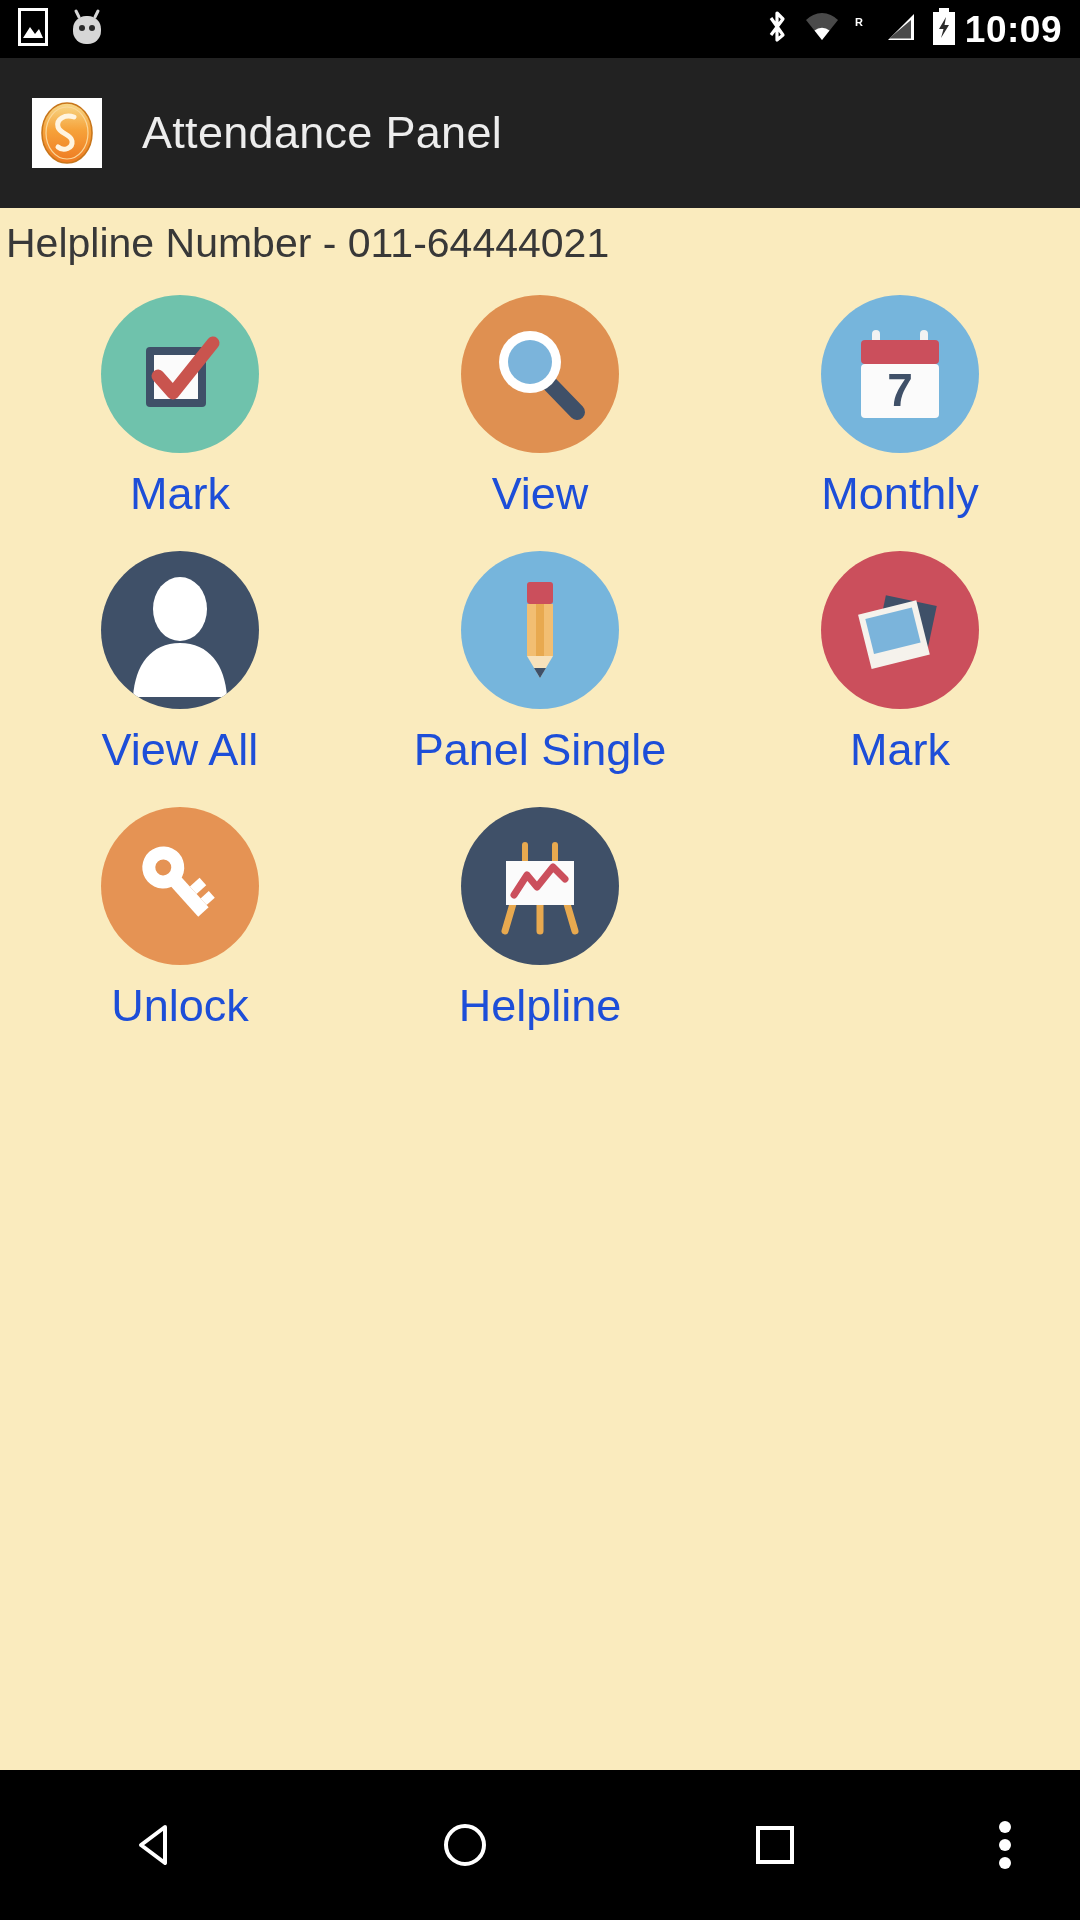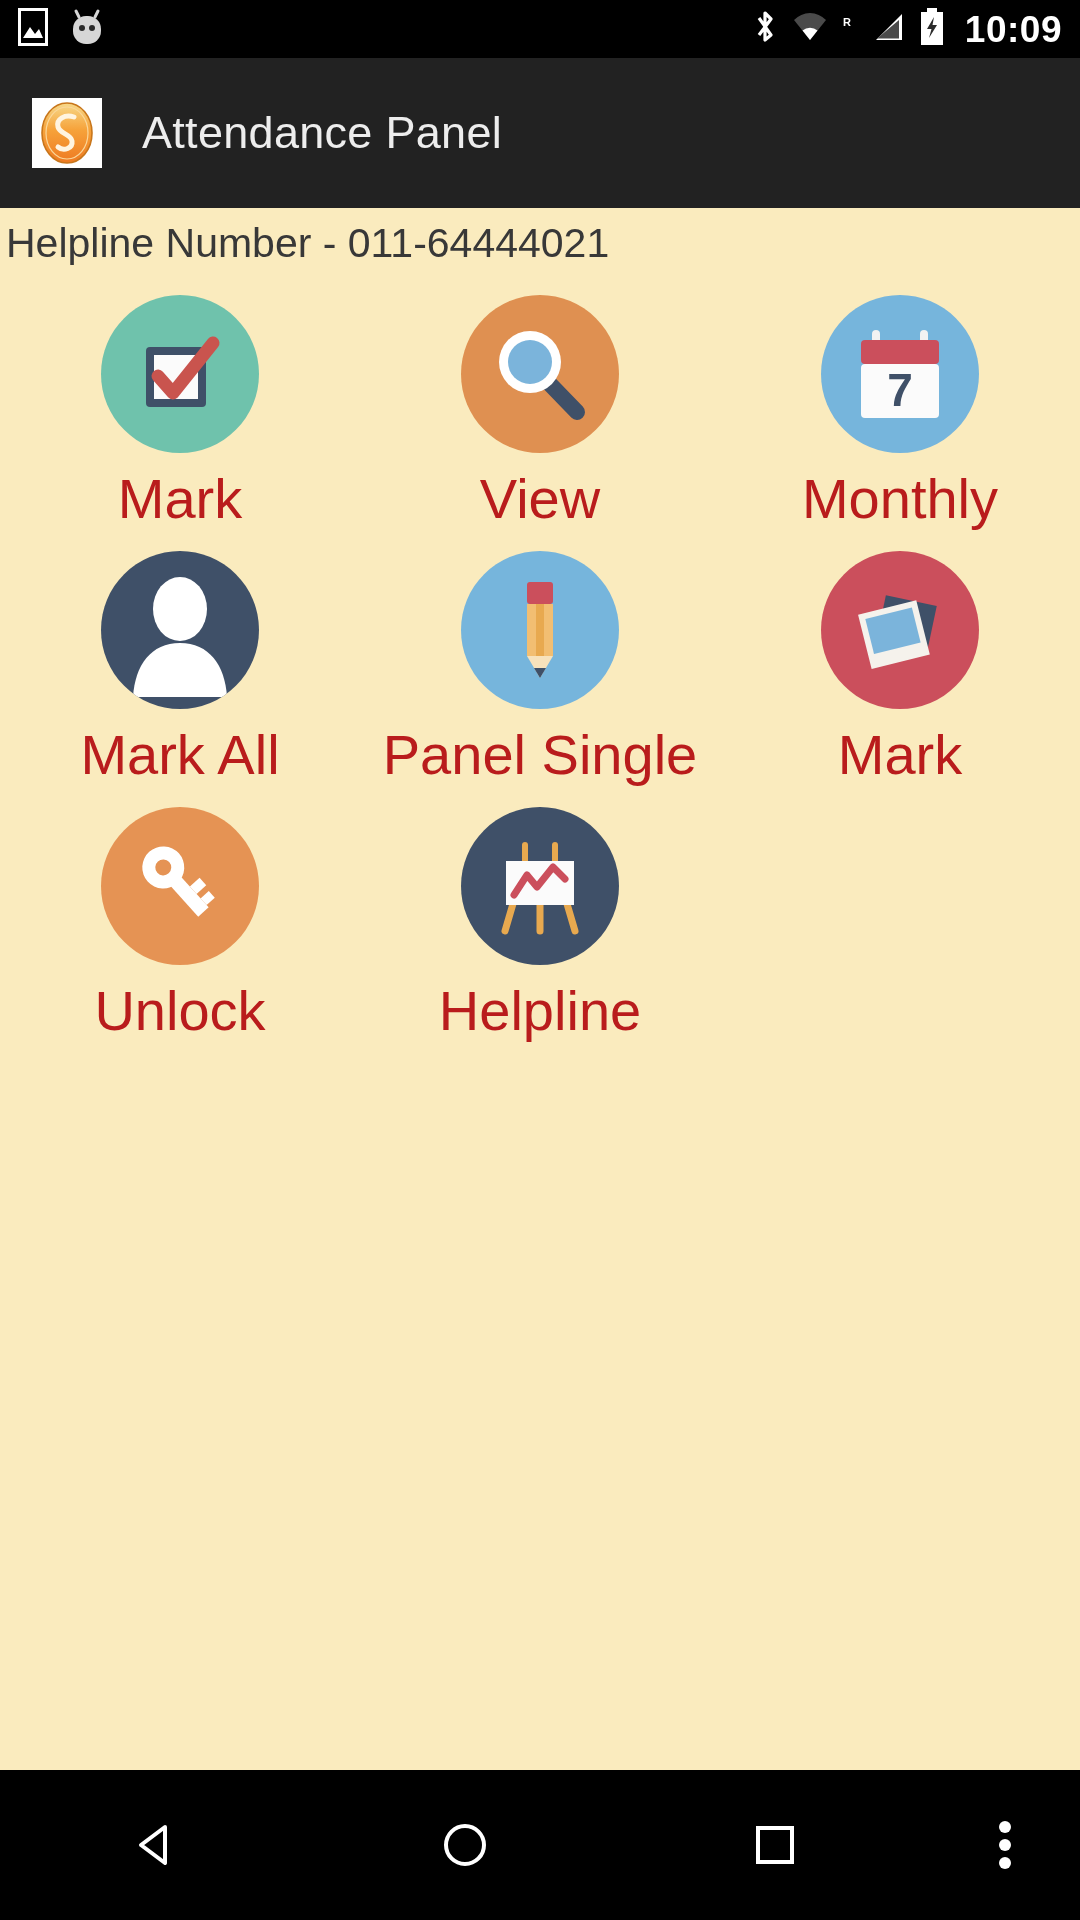--- a/index.html
+++ b/index.html
@@ -13,21 +13,21 @@
 
   
   #status-bar {
     position:absolute; top:0; left:0; width:1080px; height:58px;
     background:#000; display:flex; align-items:center; padding:0 18px;
   }
   .sb-left { display:flex; align-items:center; gap:22px; }
   .sb-right { margin-left:auto; display:flex; align-items:center; gap:14px; }
   .sb-clock {
     color:#fff; font-size:37px; font-weight:bold; letter-spacing:0.5px;
-    margin-left:20px; line-height:1;
+    margin-left:8px; line-height:1;
   }
 
   
   #app-bar {
     position:absolute; top:58px; left:0; width:1080px; height:150px;
     background:#222222; display:flex; align-items:center; padding-left:32px;
   }
   #app-logo {
     width:70px; height:70px; background:#FFFFFF;
     display:flex; align-items:center; justify-content:center; flex:none;
@@ -51,21 +51,21 @@
   .cell {
     display:flex; flex-direction:column; align-items:center;
     padding-top:12px; height:256px;
   }
   .circle {
     width:158px; height:158px; border-radius:50%;
     display:flex; align-items:center; justify-content:center;
     position:relative; overflow:hidden;
   }
   .cell-label {
-    margin-top:18px; font-size:56px; color:#b91c1c; white-space:nowrap;
+    margin-top:18px; font-size:45px; color:#1d4ed8; white-space:nowrap;
     line-height:1;
     text-align:center;
   }
 
   
   #nav-bar {
     position:absolute; bottom:0; left:0; width:1080px; height:150px;
     background:#000; display:flex; align-items:center;
   }
   .nav-btn { flex:1; display:flex; align-items:center; justify-content:center; height:150px; }
@@ -186,21 +186,21 @@
         <div class="cell-label">Monthly</div>
       </div>
 
       <div class="cell">
         <div class="circle" style="background:#3F5068;">
           <svg width="158" height="158" viewBox="0 0 158 158">
             <ellipse cx="79" cy="58" rx="27" ry="32" fill="#FFFFFF"></ellipse>
             <path d="M79 92 C50 92 34 114 32 146 L126 146 C124 114 108 92 79 92 Z" fill="#FFFFFF"></path>
           </svg>
         </div>
-        <div class="cell-label">Mark All</div>
+        <div class="cell-label">View All</div>
       </div>
 
       <div class="cell">
         <div class="circle" style="background:#76B5DC;">
           <svg width="112" height="112" viewBox="0 0 112 112">
             <rect x="43" y="8" width="26" height="22" rx="3" fill="#CB4F5C"></rect>
             <rect x="43" y="30" width="26" height="52" fill="#F2BE72"></rect>
             <rect x="52" y="30" width="8" height="52" fill="#E8A94F"></rect>
             <path d="M43 82 L56 104 L69 82 Z" fill="#F7E2BC"></path>
             <path d="M50 94 L56 104 L62 94 Z" fill="#3F5068"></path>

